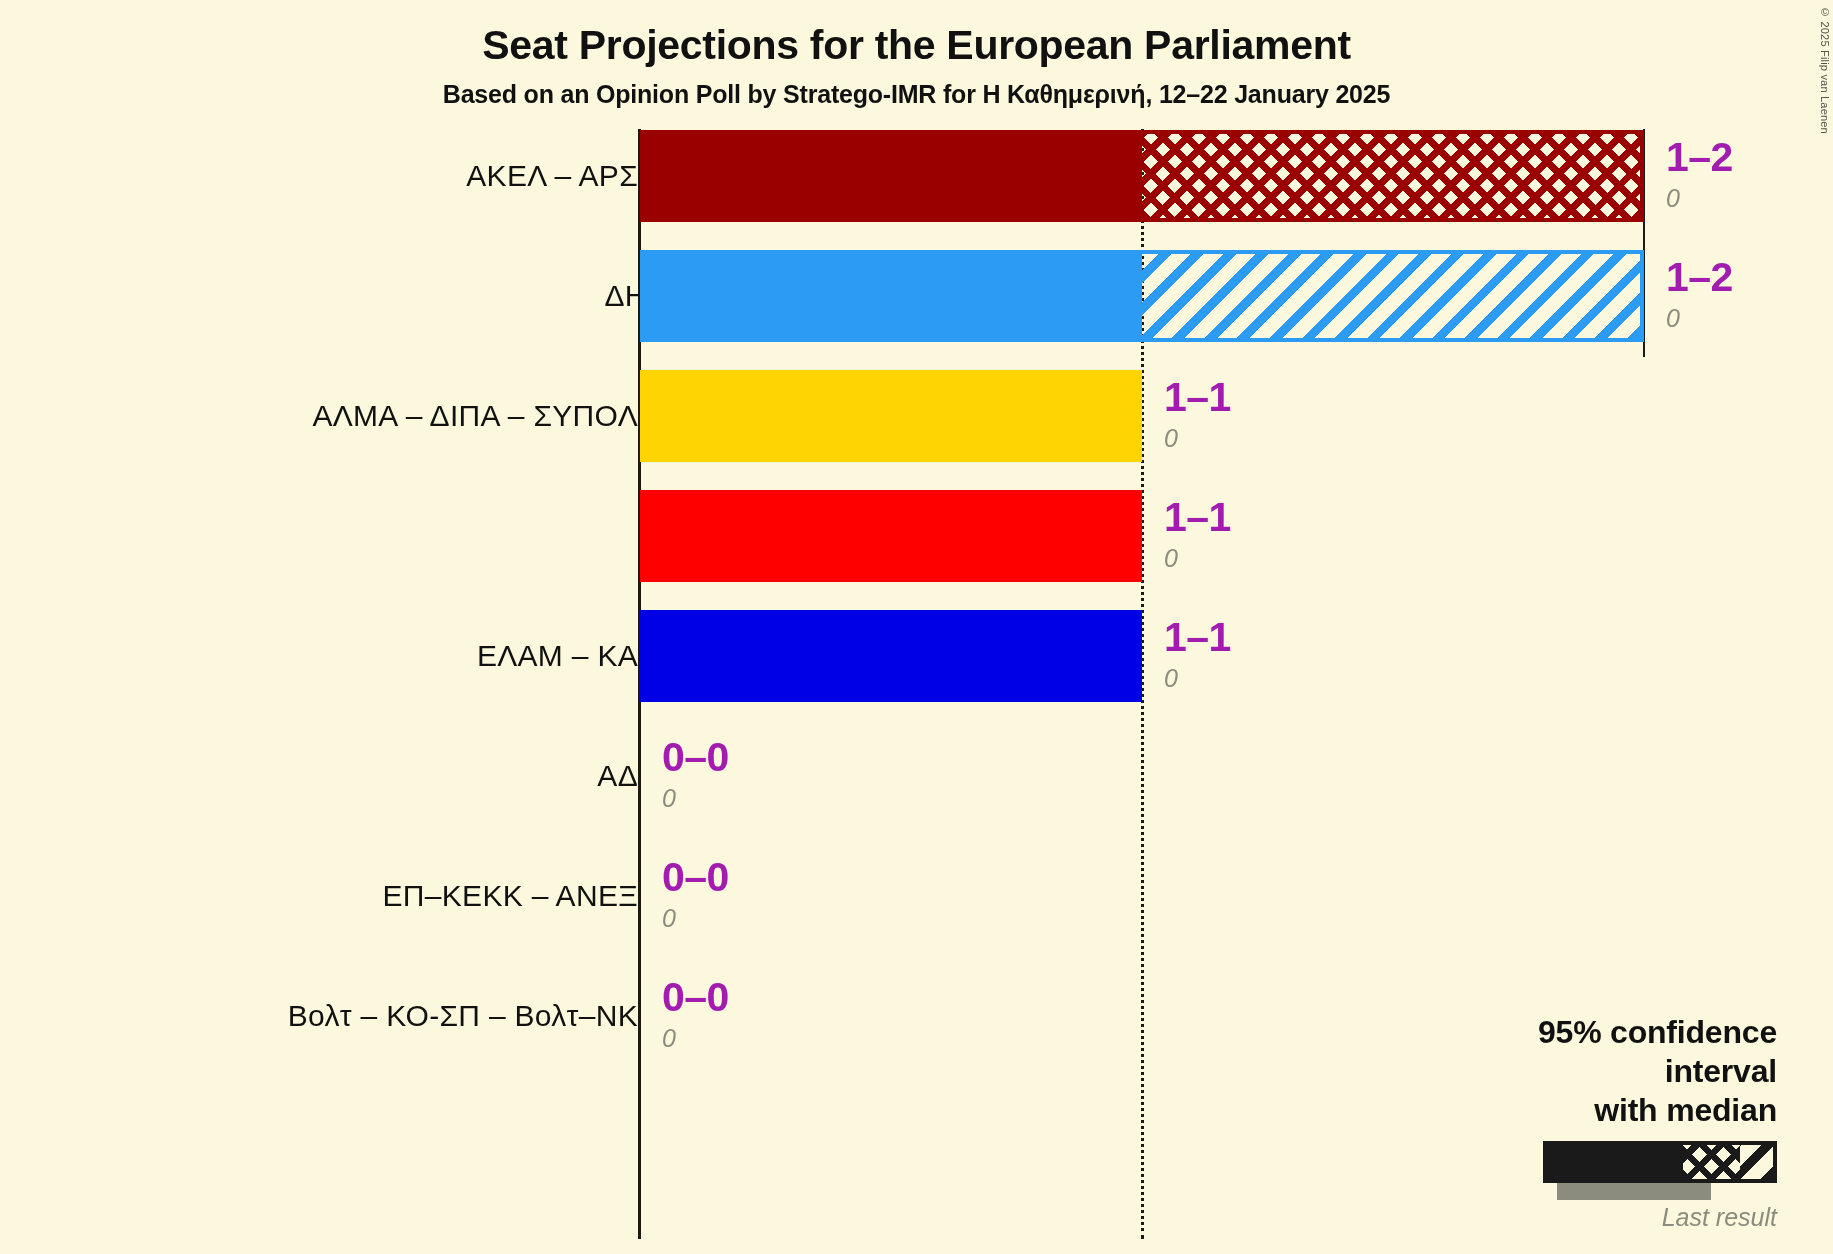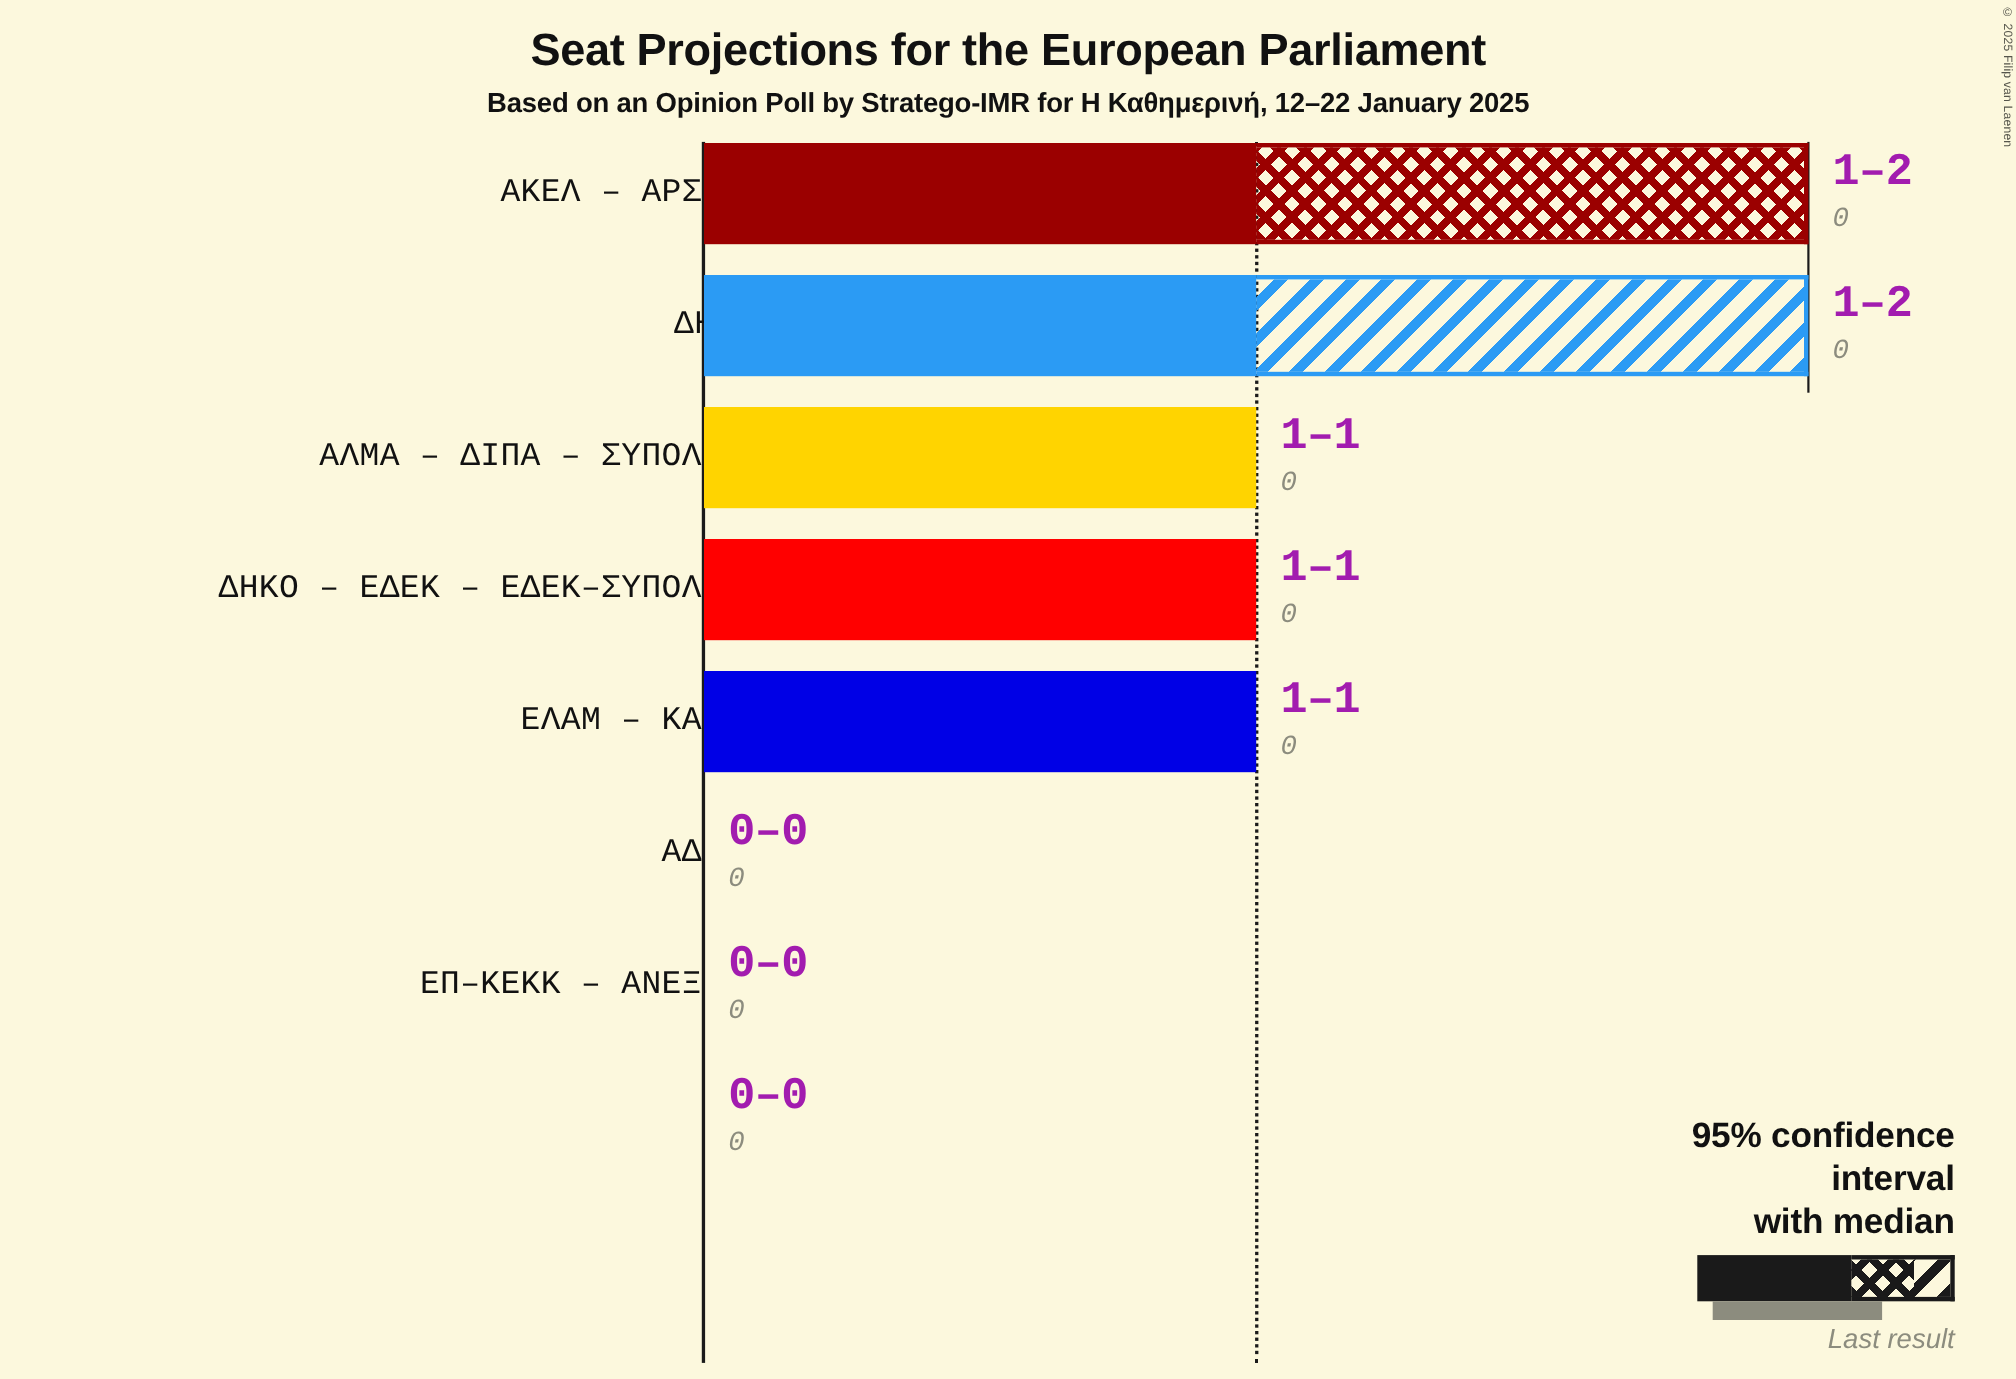--- a/index.html
+++ b/index.html
@@ -40,21 +40,20 @@
     line-height: 1.05;
   }
 
   
   #plot-area {
     position: absolute;
     left: 0;
     top: 129px;
     width: 1833px;
     height: 1110px;
-    font-family: Liberation Mono, monospace;
   }
 
   
   .axis-line {
     position: absolute;
     top: 0;
     width: 3px;
     background: #1A1A1A;
   }
   .axis-line-dotted {
@@ -215,21 +214,20 @@
       <div class="row-label">ΑΛΜΑ – ΔΙΠΑ – ΣΥΠΟΛ</div>
       <div class="bar-wrap" style="width: 502px;">
         <div class="bar-solid" style="width: 502px; background: rgb(255, 212, 0);"></div>
       </div>
       <div class="value-block" style="left: 1164px;">
         <div class="value-range">1–1</div>
         <div class="value-last">0</div>
       </div>
     </div>
     <div class="bar-row" style="top: 361px;">
-      <div class="row-label">ΔΗΚΟ – ΕΔΕΚ – ΕΔΕΚ–ΣΥΠΟΛ</div>
       <div class="bar-wrap" style="width: 502px;">
         <div class="bar-solid" style="width: 502px; background: rgb(255, 0, 0);"></div>
       </div>
       <div class="value-block" style="left: 1164px;">
         <div class="value-range">1–1</div>
         <div class="value-last">0</div>
       </div>
     </div>
     <div class="bar-row" style="top: 481px;">
       <div class="row-label">ΕΛΑΜ – ΚΑ</div>
@@ -249,20 +247,21 @@
       </div>
     </div>
     <div class="bar-row" style="top: 721px;">
       <div class="row-label">ΕΠ–ΚΕΚΚ – ΑΝΕΞ</div>
       <div class="value-block" style="left: 662px;">
         <div class="value-range">0–0</div>
         <div class="value-last">0</div>
       </div>
     </div>
     <div class="bar-row" style="top: 841px;">
+      <div class="row-label">Βολτ – ΚΟ-ΣΠ – Βολτ–ΝΚ</div>
       <div class="value-block" style="left: 662px;">
         <div class="value-range">0–0</div>
         <div class="value-last">0</div>
       </div>
     </div>
   </div>
 
 <div id="legend">
   <div id="legend-caption">
     <div>95% confidence interval</div>

